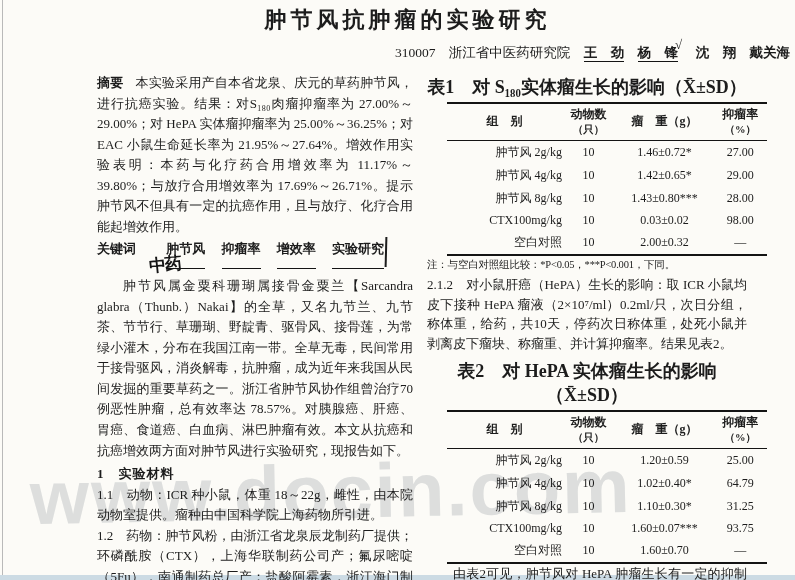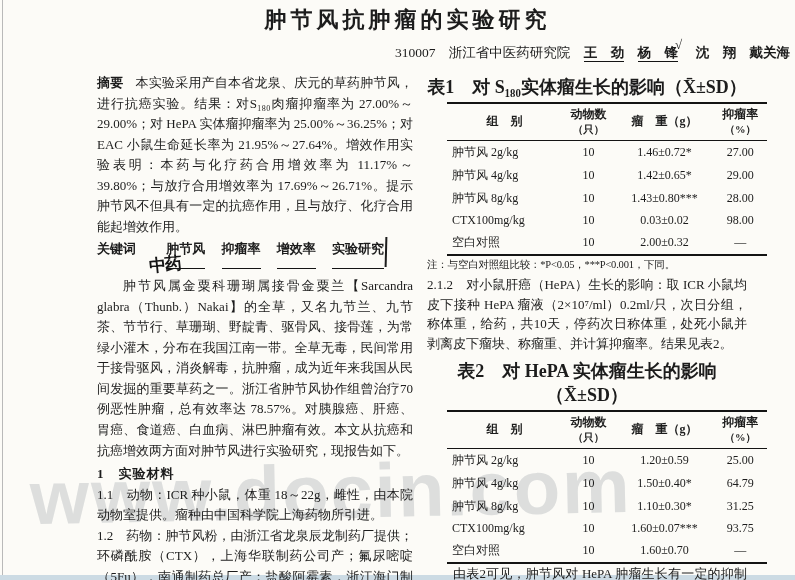--- a/index.html
+++ b/index.html
@@ -37,21 +37,21 @@
   .pen-stroke { position:absolute; right:26px; top:-3px; width:2px; height:30px; background:#1c1c1c; transform:rotate(1.5deg); }
   .hand { position:absolute; left:52px; top:13px; font-size:17px; font-weight:bold; letter-spacing:-1px; transform:rotate(-6deg); color:#141414; }
   .sechead { margin-top:3px; letter-spacing:1px; }
   .tcaption { text-align:center; font-size:18px; font-weight:bold; margin:2px 0 3px; }
   .tcaption.second { margin-top:6px; }
   .dtable { width:100%; border-collapse:collapse; font-size:12px;
             border-top:2px solid #141414; border-bottom:2px solid #141414;margin-left:20px; }
   .dtable th { border-bottom:1.5px solid #141414; padding:2px 0 3px; font-weight:bold; vertical-align:middle; }
   .dtable th .subhead { font-size:10.5px; font-weight:bold; }
   .dtable td { padding:3px 0; text-align:center; }
-  .dtable td.c-group { text-align:left; padding-left:5px; }
+  .dtable td.c-group { text-align:right; padding-left:5px; }
   .tnote { font-size:10.5px; margin:2px 0 3px; letter-spacing:-0.2px; }
 </style>
 </head>
 <body>
 
 <div class="page">
 
   <div class="wm">www.docin.com</div>
 
   <h1 class="title">肿节风抗肿瘤的实验研究</h1>
@@ -167,21 +167,21 @@
           <tbody>
             <tr>
               <td class="c-group">肿节风 2g/kg</td>
               <td>10</td>
               <td>1.20±0.59</td>
               <td>25.00</td>
             </tr>
             <tr>
               <td class="c-group">肿节风 4g/kg</td>
               <td>10</td>
-              <td>1.50±0.40*</td>
+              <td>1.02±0.40*</td>
               <td>64.79</td>
             </tr>
             <tr>
               <td class="c-group">肿节风 8g/kg</td>
               <td>10</td>
               <td>1.10±0.30*</td>
               <td>31.25</td>
             </tr>
             <tr>
               <td class="c-group">CTX100mg/kg</td>

